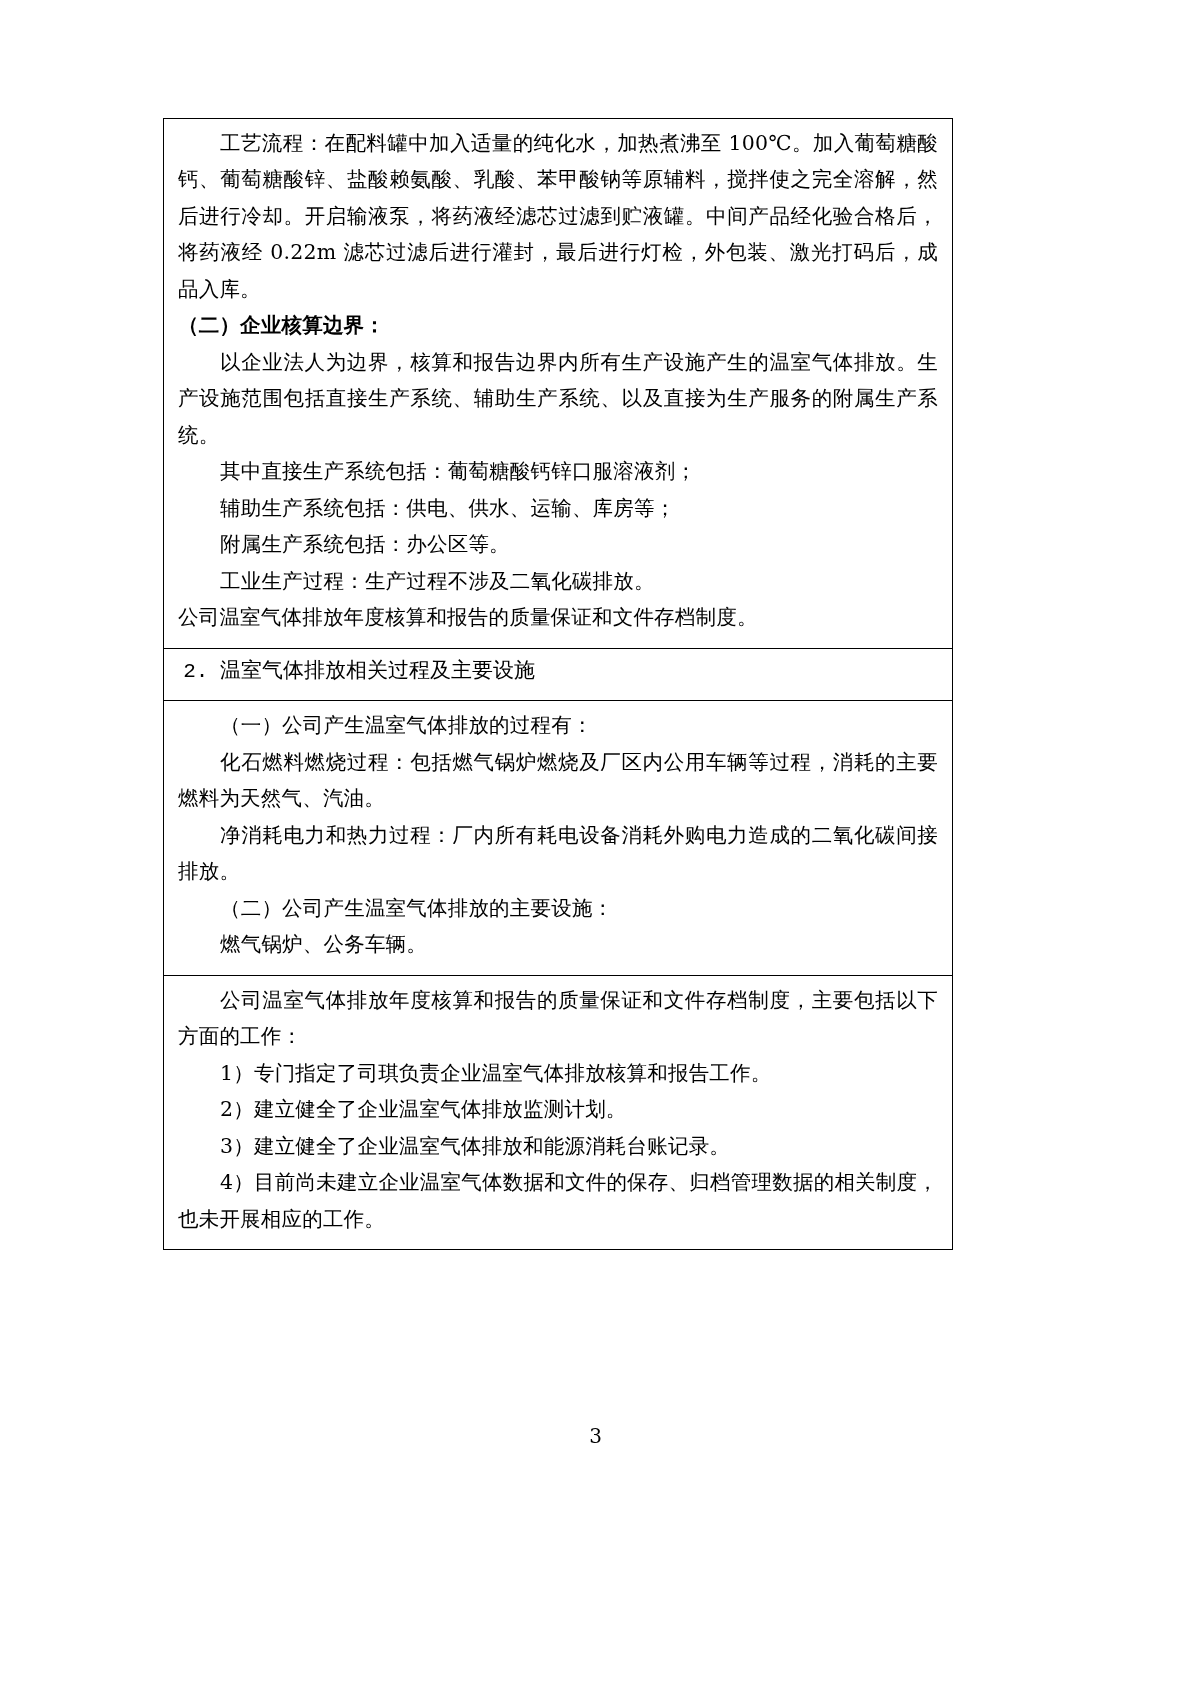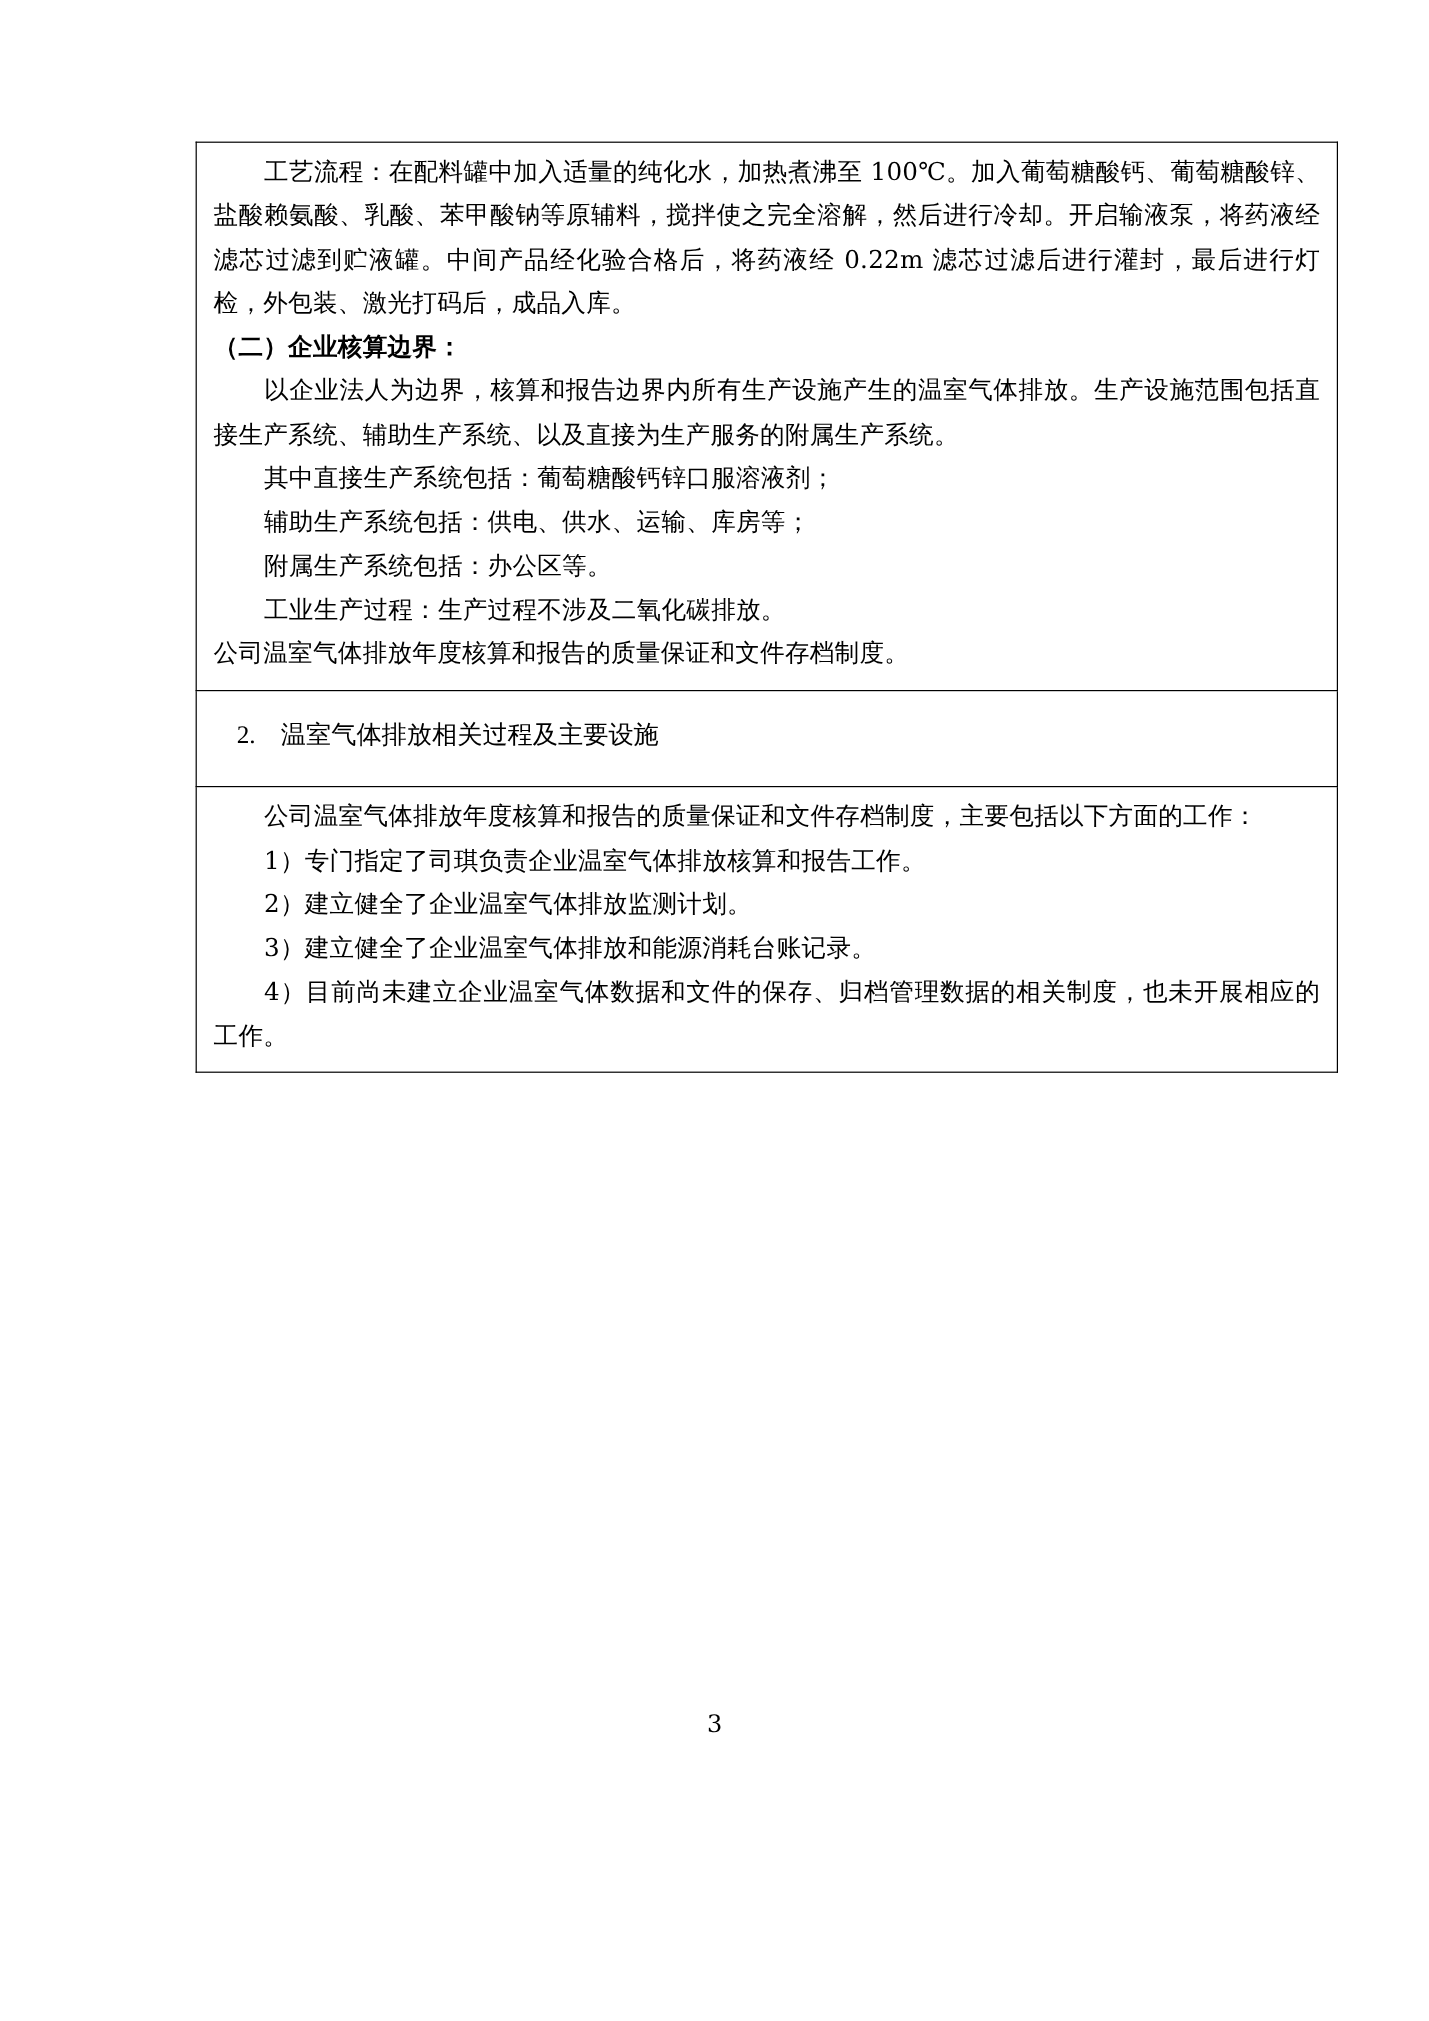--- a/index.html
+++ b/index.html
@@ -18,21 +18,21 @@
     position: absolute;
     left: 0; top: 0;
     width: 1191px;
     height: 1684px;
     box-sizing: border-box;
   }
   .doc-table {
     position: absolute;
     left: 163px;
     top: 118px;
-    width: 952px;
+    width: 790px;
     border-collapse: collapse;
     table-layout: fixed;
   }
   .doc-table td {
     border: 1px solid #000000;
     padding: 6px 14px 12px 14px;
     vertical-align: top;
   }
   .p {
     font-size: 20.5px;
@@ -41,22 +41,22 @@
     text-justify: inter-ideograph;
     margin: 0;
     letter-spacing: 0.2px;
   }
   .indent2 { text-indent: 2.05em; }
   .indent0 { text-indent: 0; }
   .bold { font-weight: bold; }
   .section-head {
     font-size: 21px;
     line-height: 1.6;
-    margin: 14px;
-    font-family: Liberation Serif, serif;
+    margin: 0;
+    font-family: Liberation Mono, monospace;
   }
   .section-head .num {
     display: inline-block;
     width: 2.0em;
     text-indent: 0.25em;
   }
   .cell-body > .p + .p { margin-top: 0px; }
   .page-number {
     position: absolute;
     left: 0;
@@ -86,20 +86,29 @@
           <p class="p indent0">公司温室气体排放年度核算和报告的质量保证和文件存档制度。</p>
         </td>
       </tr>
 
       <tr>
         <td>
           <p class="section-head"><span class="num">2.</span><span>温室气体排放相关过程及主要设施</span></p>
         </td>
       </tr>
 
+      <tr>
+        <td class="cell-body">
+          <p class="p indent2">（一）公司产生温室气体排放的过程有：</p>
+          <p class="p indent2">化石燃料燃烧过程：包括燃气锅炉燃烧及厂区内公用车辆等过程，消耗的主要燃料为天然气、汽油。</p>
+          <p class="p indent2">净消耗电力和热力过程：厂内所有耗电设备消耗外购电力造成的二氧化碳间接排放。</p>
+          <p class="p indent2">（二）公司产生温室气体排放的主要设施：</p>
+          <p class="p indent2">燃气锅炉、公务车辆。</p>
+        </td>
+      </tr>
 
 
       <tr>
         <td class="cell-body">
           <p class="p indent2">公司温室气体排放年度核算和报告的质量保证和文件存档制度，主要包括以下方面的工作：</p>
           <p class="p indent2">1）专门指定了司琪负责企业温室气体排放核算和报告工作。</p>
           <p class="p indent2">2）建立健全了企业温室气体排放监测计划。</p>
           <p class="p indent2">3）建立健全了企业温室气体排放和能源消耗台账记录。</p>
           <p class="p indent2">4）目前尚未建立企业温室气体数据和文件的保存、归档管理数据的相关制度，也未开展相应的工作。</p>
         </td>

